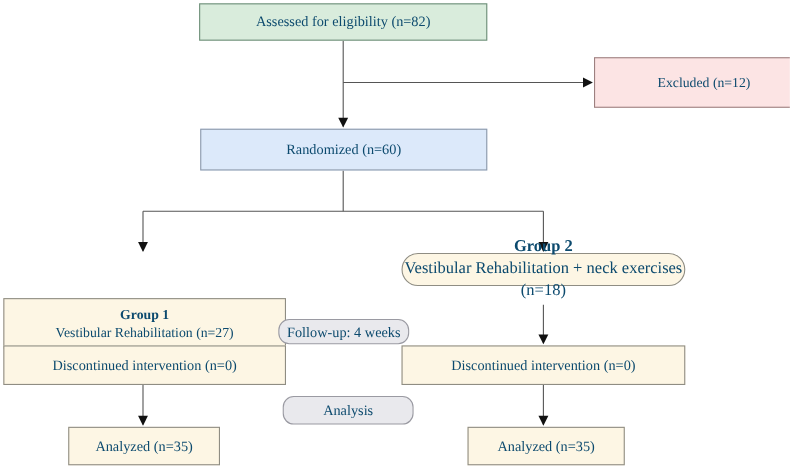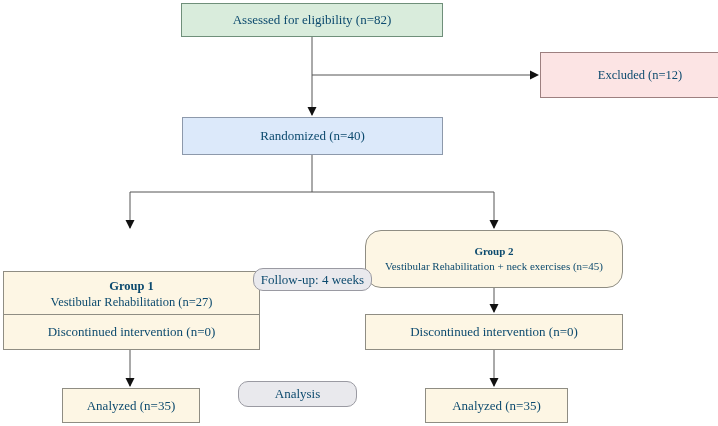--- a/index.html
+++ b/index.html
@@ -23,39 +23,39 @@
     text-align: center;
     font-size: 13px;
     line-height: 1.32;
     border: 1px solid #888;
   }
   .node .bold-line { font-weight: bold; }
   .assessed   { left:181px; top:3px;   width:262px; height:34px; background:var(--assessed-fill); border-color:var(--assessed-border); }
   .excluded   { left:540px; top:52px;  width:200px; height:46px; background:var(--excluded-fill); border-color:var(--excluded-border); font-size:12.5px; }
   .randomized { left:182px; top:117px; width:261px; height:38px; background:var(--randomized-fill); border-color:var(--randomized-border); }
   .group1     { left:3px;   top:230px; width:257px; height:46px; background:var(--group-fill); border-color:var(--group-border); font-size:12.5px;margin-top:41px; }
-  .group2     { left:365px; top:230px; width:258px; height:58px; background:var(--group-fill); border-color:var(--group-border); font-size:11px;border-radius:16px; }
+  .group2     { left:365px; top:230px; width:258px; height:30px; background:var(--group-fill); border-color:var(--group-border); font-size:15px;border-radius:16px; }
   .disc1      { left:3px;   top:314px; width:257px; height:36px; background:var(--group-fill); border-color:var(--group-border); }
   .disc2      { left:365px; top:314px; width:258px; height:36px; background:var(--group-fill); border-color:var(--group-border); }
   .analyzed1  { left:62px;  top:388px; width:138px; height:35px; background:var(--group-fill); border-color:var(--group-border); }
   .analyzed2  { left:425px; top:388px; width:143px; height:35px; background:var(--group-fill); border-color:var(--group-border); }
   .pill {
     position: absolute;
     box-sizing: border-box;
     display: flex;
     align-items: center;
     justify-content: center;
     text-align: center;
     font-size: 13px;
     background: var(--stage-fill);
     border: 1px solid var(--stage-border);
     border-radius: 10px;
   }
-  .followup { left:253px; top:268px; width:119px; height:23px; }
-  .analysis { left:238px; top:360px; width:119px; height:26px;margin-top:21px; }
+  .followup { left:253px; top:290px; width:119px; height:23px; }
+  .analysis { left:257px; top:360px; width:119px; height:26px; }
   .connectors { position: absolute; left: 0; top: 0; width: 718px; height: 426px; }
 </style>
 </head>
 <body>
 
 <div class="figure">
 
   <svg class="connectors" viewBox="0 0 718 426" xmlns="http://www.w3.org/2000/svg">
 
     <line x1="312" y1="37" x2="312" y2="115" stroke="#555555" stroke-width="1"></line>
@@ -88,31 +88,31 @@
 
   <div class="node assessed">
     <span>Assessed for eligibility (n=82)</span>
   </div>
 
   <div class="node excluded">
     <span>Excluded (n=12)</span>
   </div>
 
   <div class="node randomized">
-    <span>Randomized (n=40)</span>
+    <span>Randomized (n=60)</span>
   </div>
 
   <div class="node group1">
     <span class="bold-line">Group 1</span>
     <span>Vestibular Rehabilitation (n=27)</span>
   </div>
 
   <div class="node group2">
     <span class="bold-line">Group 2</span>
-    <span>Vestibular Rehabilitation + neck exercises (n=45)</span>
+    <span>Vestibular Rehabilitation + neck exercises (n=18)</span>
   </div>
 
   <div class="pill followup">
     <span>Follow-up: 4 weeks</span>
   </div>
 
   <div class="node disc1">
     <span>Discontinued intervention (n=0)</span>
   </div>
 

